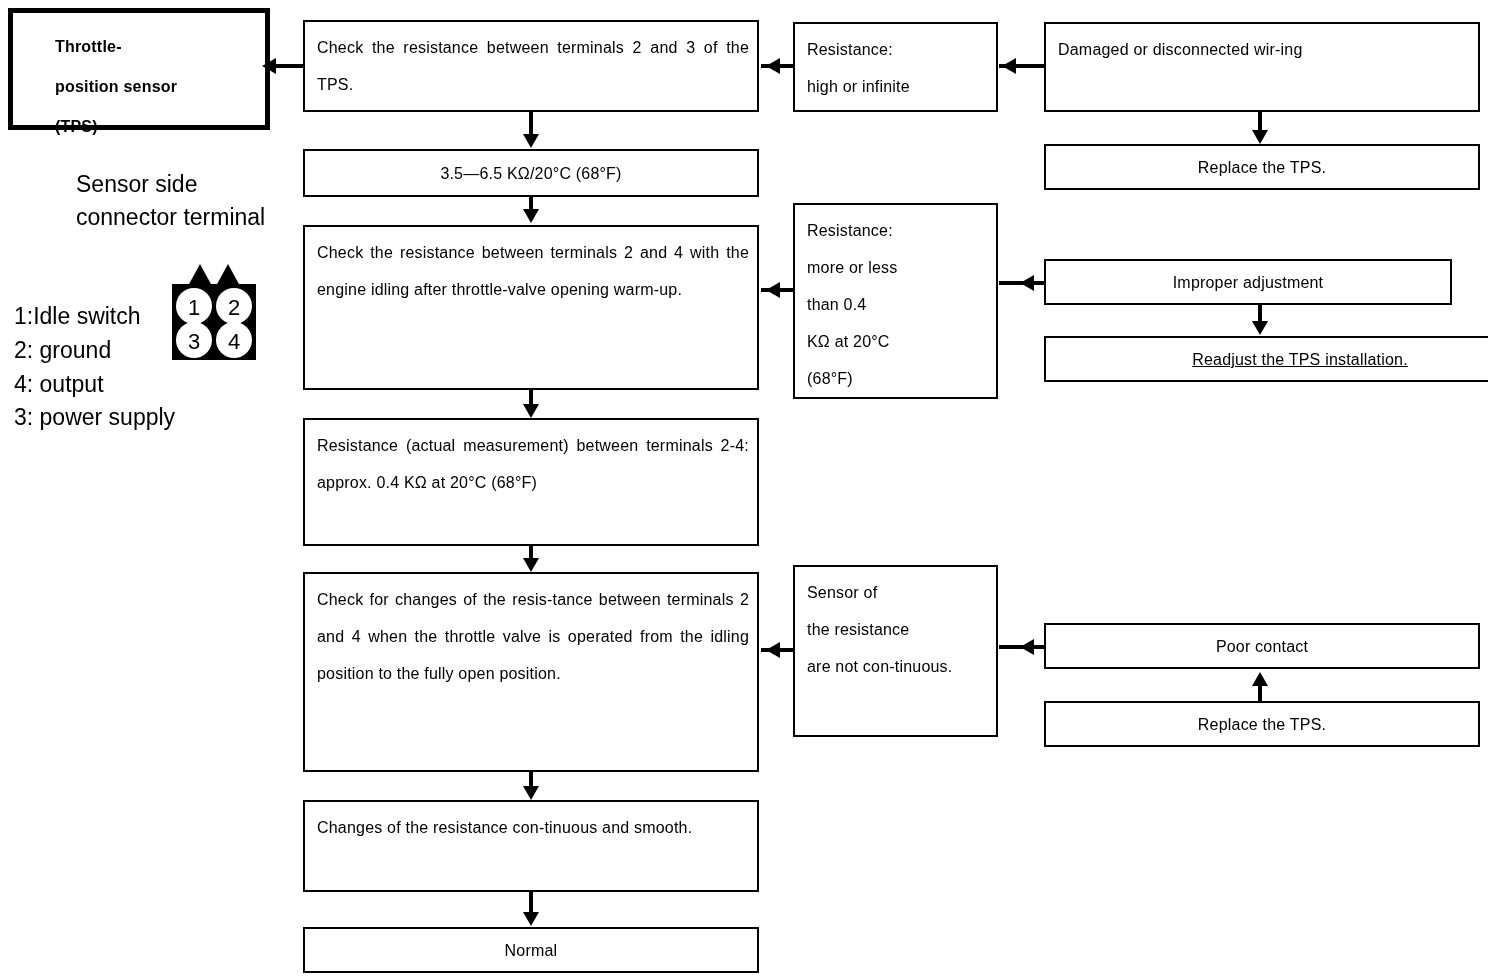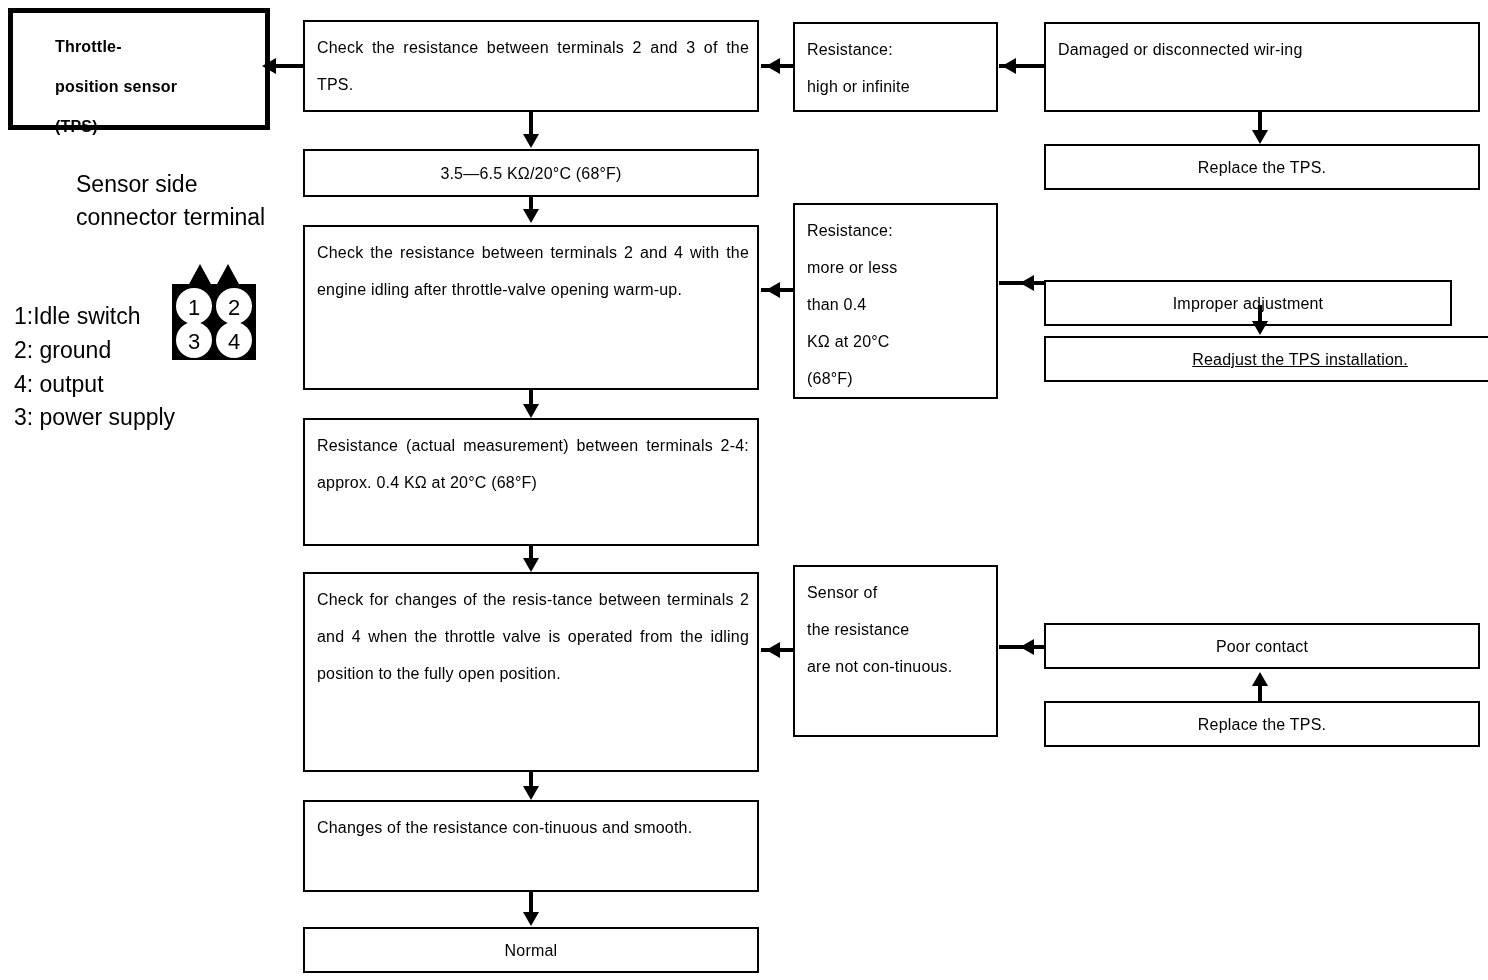--- a/index.html
+++ b/index.html
@@ -182,21 +182,21 @@
   </div>
 
   <div class="box pad" style="left:1044px; top:22px; width:436px; height:90px;">
     <span class="txt">Damaged or disconnected wir-ing</span>
   </div>
 
   <div class="box pad center" style="left:1044px; top:144px; width:436px; height:46px; padding:3px 8px;">
     <span class="txt">Replace the TPS.</span>
   </div>
 
-  <div class="box pad center" style="left:1044px; top:259px; width:408px; height:46px; padding:3px 24px;margin-top:21px;">
+  <div class="box pad center" style="left:1044px; top:259px; width:408px; height:46px; padding:3px 24px;">
     <span class="txt">Improper adjustment</span>
   </div>
 
   <div class="box pad center" style="left:1044px; top:336px; width:512px; height:46px; padding:3px 8px;text-decoration:underline;">
     <span class="txt">Readjust the TPS installation.</span>
   </div>
 
   <div class="box pad center" style="left:1044px; top:623px; width:436px; height:46px; padding:3px 8px;">
     <span class="txt">Poor contact</span>
   </div>

